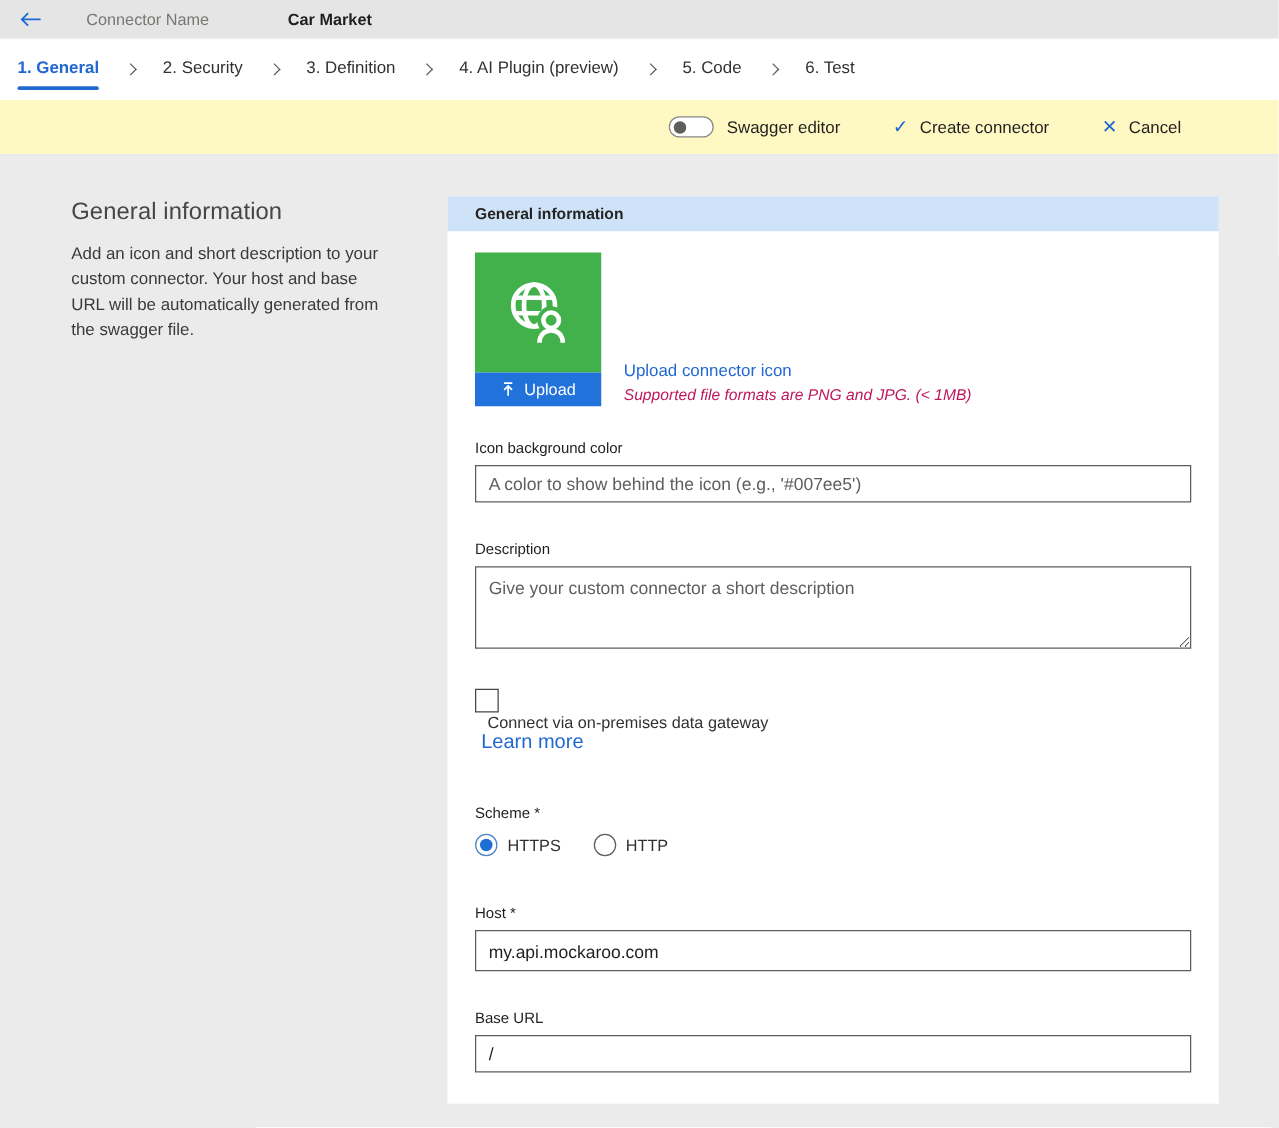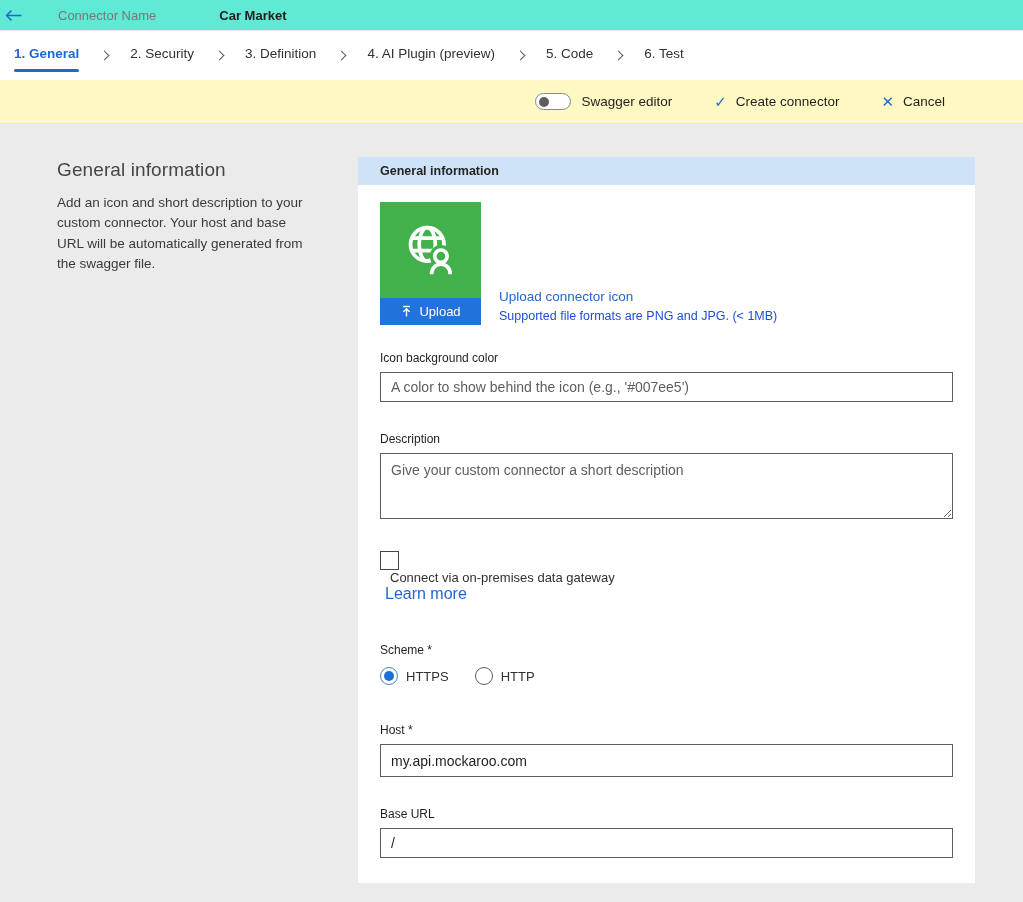--- a/index.html
+++ b/index.html
@@ -11,22 +11,22 @@
   }
   *{box-sizing:border-box;}
   html,body{margin:0;padding:0;}
   body{
     width:1023px;height:902px;overflow:hidden;background:#fff;
     font-family:"Liberation Sans","DejaVu Sans",sans-serif;
     color:#201f1e;-webkit-font-smoothing:antialiased;
   }
   
   .topbar{
-    height:31px;display:flex;align-items:center;background:#5eead4;
-    border-bottom:1px solid #eaeaea;padding-left:4px;
+    height:31px;display:flex;align-items:center;background:#e5e5e5;
+    border-bottom:1px solid #eaeaea;padding-left:15px;
   }
   .back-btn{display:inline-flex;align-items:center;cursor:pointer;width:24px;}
   .cn-label{color:#797774;font-size:13px;margin-left:30px;}
   .cn-value{color:#201f1e;font-size:13px;font-weight:700;margin-left:63px;}
   
   .tabbar{background:#fff;border-bottom:1px solid #e6e6e6;}
   .tabs{display:flex;align-items:center;padding:0 0 0 14px;height:49px;}
   .tab{
     position:relative;font-size:13.5px;color:#323130;cursor:pointer;
     padding:14px 0 18px 0;white-space:nowrap;
@@ -81,21 +81,21 @@
   .icon-tile .tile-img{
     width:101px;height:96px;background:var(--icon-green);
     display:flex;align-items:center;justify-content:center;
   }
   .icon-tile .tile-btn{
     height:27px;background:var(--upload-blue);color:#fff;font-size:13px;
     display:flex;align-items:center;justify-content:center;gap:6px;
   }
   .icon-texts{margin-left:18px;padding-bottom:2px;}
   .upload-link{color:var(--accent);font-size:13.5px;cursor:pointer;margin-bottom:5px;}
-  .upload-hint{color:#1d4ed8;font-size:12.5px;}
+  .upload-hint{color:#be185d;font-size:12.5px;font-style:italic;}
   
   .field-label{font-size:12px;color:#201f1e;margin:30px 0 7px 0;}
   .field-label.first{margin-top:26px;}
   .text-input{
     width:100%;height:30px;border:1px solid #5f5d5b;background:#fff;border-radius:0;
     padding:8px 10px;font-size:14px;color:#201f1e;font-family:"Liberation Sans","DejaVu Sans",sans-serif;
     outline:none;display:block;
   }
   .text-input::placeholder,textarea::placeholder{color:#605e5c;opacity:1;}
   textarea.text-input{height:66px;padding-top:7px;resize:vertical;line-height:1.35;}

